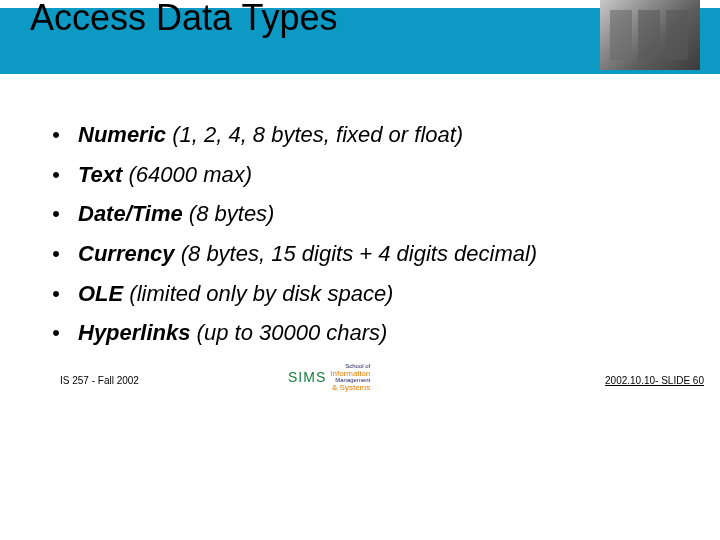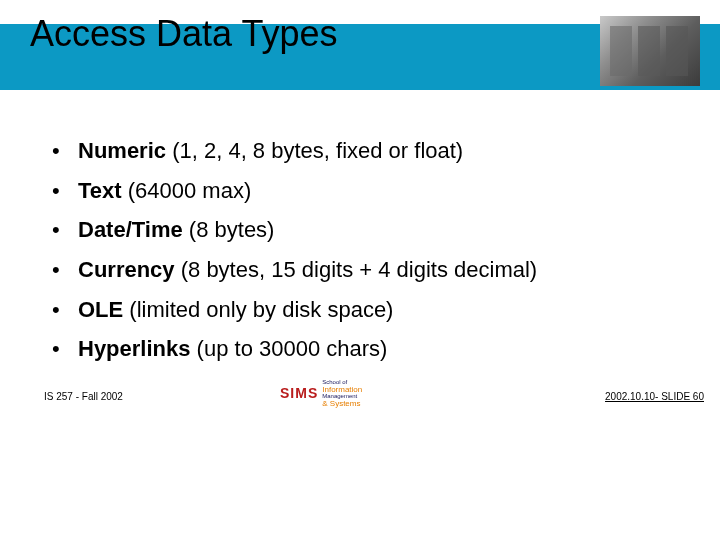--- a/index.html
+++ b/index.html
@@ -9,21 +9,20 @@
     height: 540px;
     font-family: Arial, Helvetica, sans-serif;
     background: #ffffff;
     overflow: hidden;
   }
   .slide {
     position: relative;
     width: 720px;
     height: 400px;
     background: #ffffff;
-    margin-top: 16px;
   }
   .title-bar {
     position: absolute;
     top: 8px;
     left: 0;
     width: 720px;
     height: 66px;
     background: #0c99c4;
   }
   .title-text {
@@ -64,38 +63,40 @@
     padding: 0;
     margin: 0;
   }
   .bullets li {
     position: relative;
     padding-left: 28px;
     margin: 0 0 10px 0;
     font-size: 22px;
     line-height: 1.35;
     color: #000;
+    font-style: italic;
   }
   .bullets li::before {
     content: "•";
     position: absolute;
     left: 2px;
     top: 0;
     font-size: 22px;
     color: #000;
   }
   .bullets .bold {
     font-weight: 700;
   }
   .footer {
     position: absolute;
-    left: 0;
+    left: 16px;
     right: 0;
     bottom: 14px;
     height: 20px;
+    text-align: right;
   }
   .footer-left {
     position: absolute;
     left: 44px;
     bottom: 0;
     font-size: 10px;
     color: #000;
   }
   .footer-right {
     position: absolute;
@@ -113,23 +114,23 @@
     width: 160px;
     height: 22px;
     display: flex;
     align-items: center;
     font-size: 0;
   }
   .logo-sims {
     display:inline-block;
     font-family: Arial, sans-serif;
     font-size: 14px;
-    font-weight: 700;
+    font-weight: 400;
     letter-spacing: 1px;
-    color: #b91c1c;
+    color: #15803d;
   }
   .logo-stack {
     display:inline-block;
     margin-left: 4px;
     line-height: 7px;
   }
   .logo-stack span {
     display:block;
     font-size: 6px;
     color: #1a1a5e;

